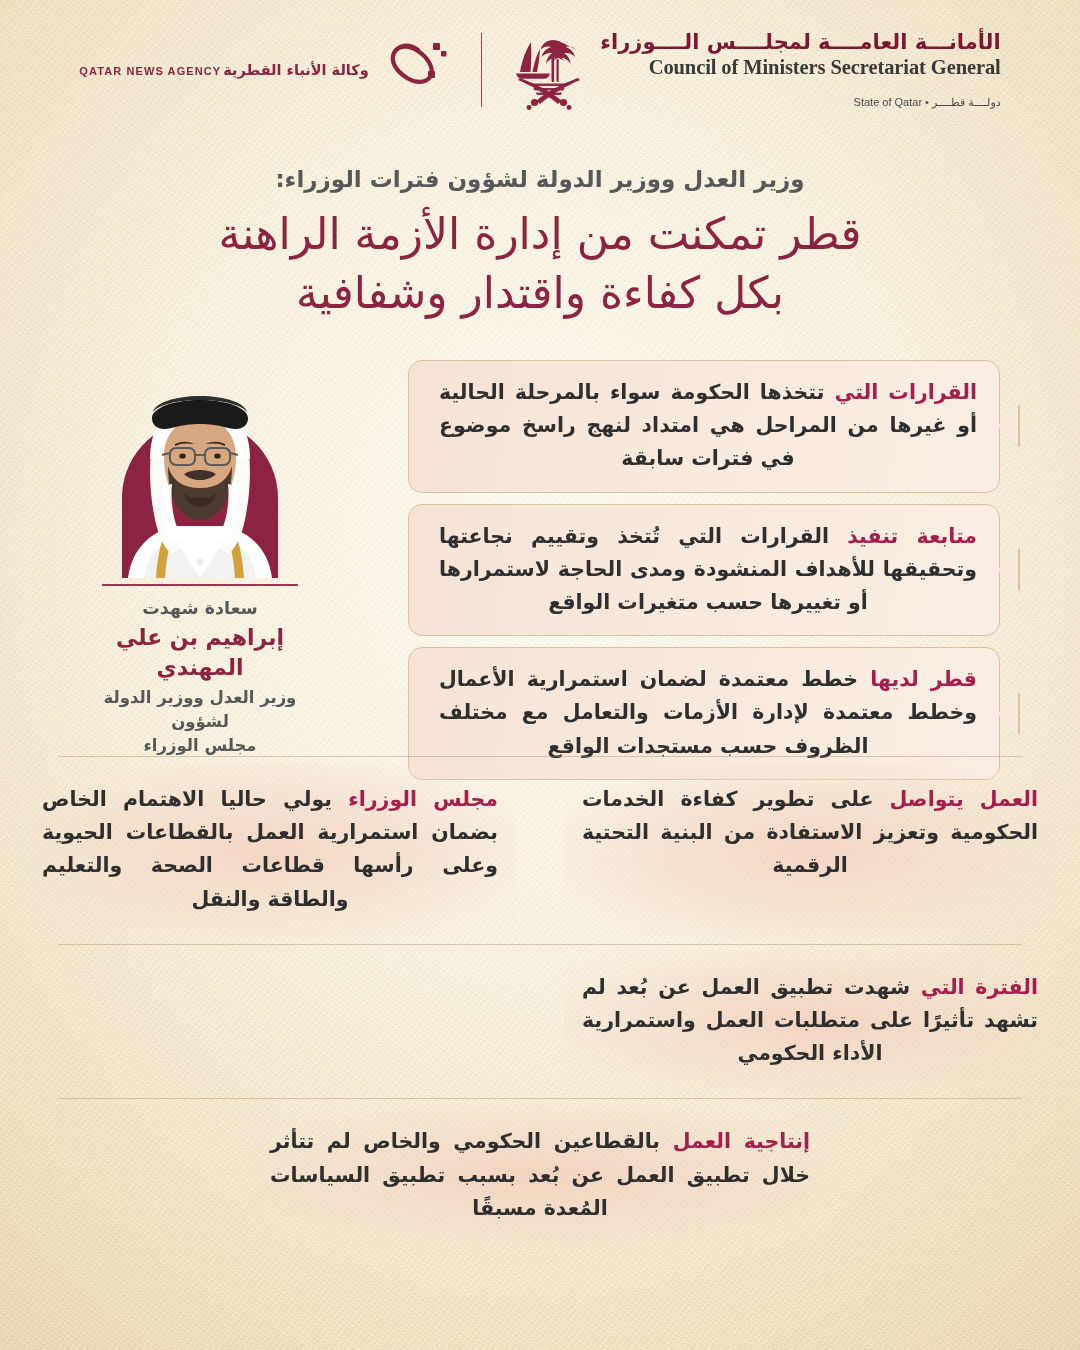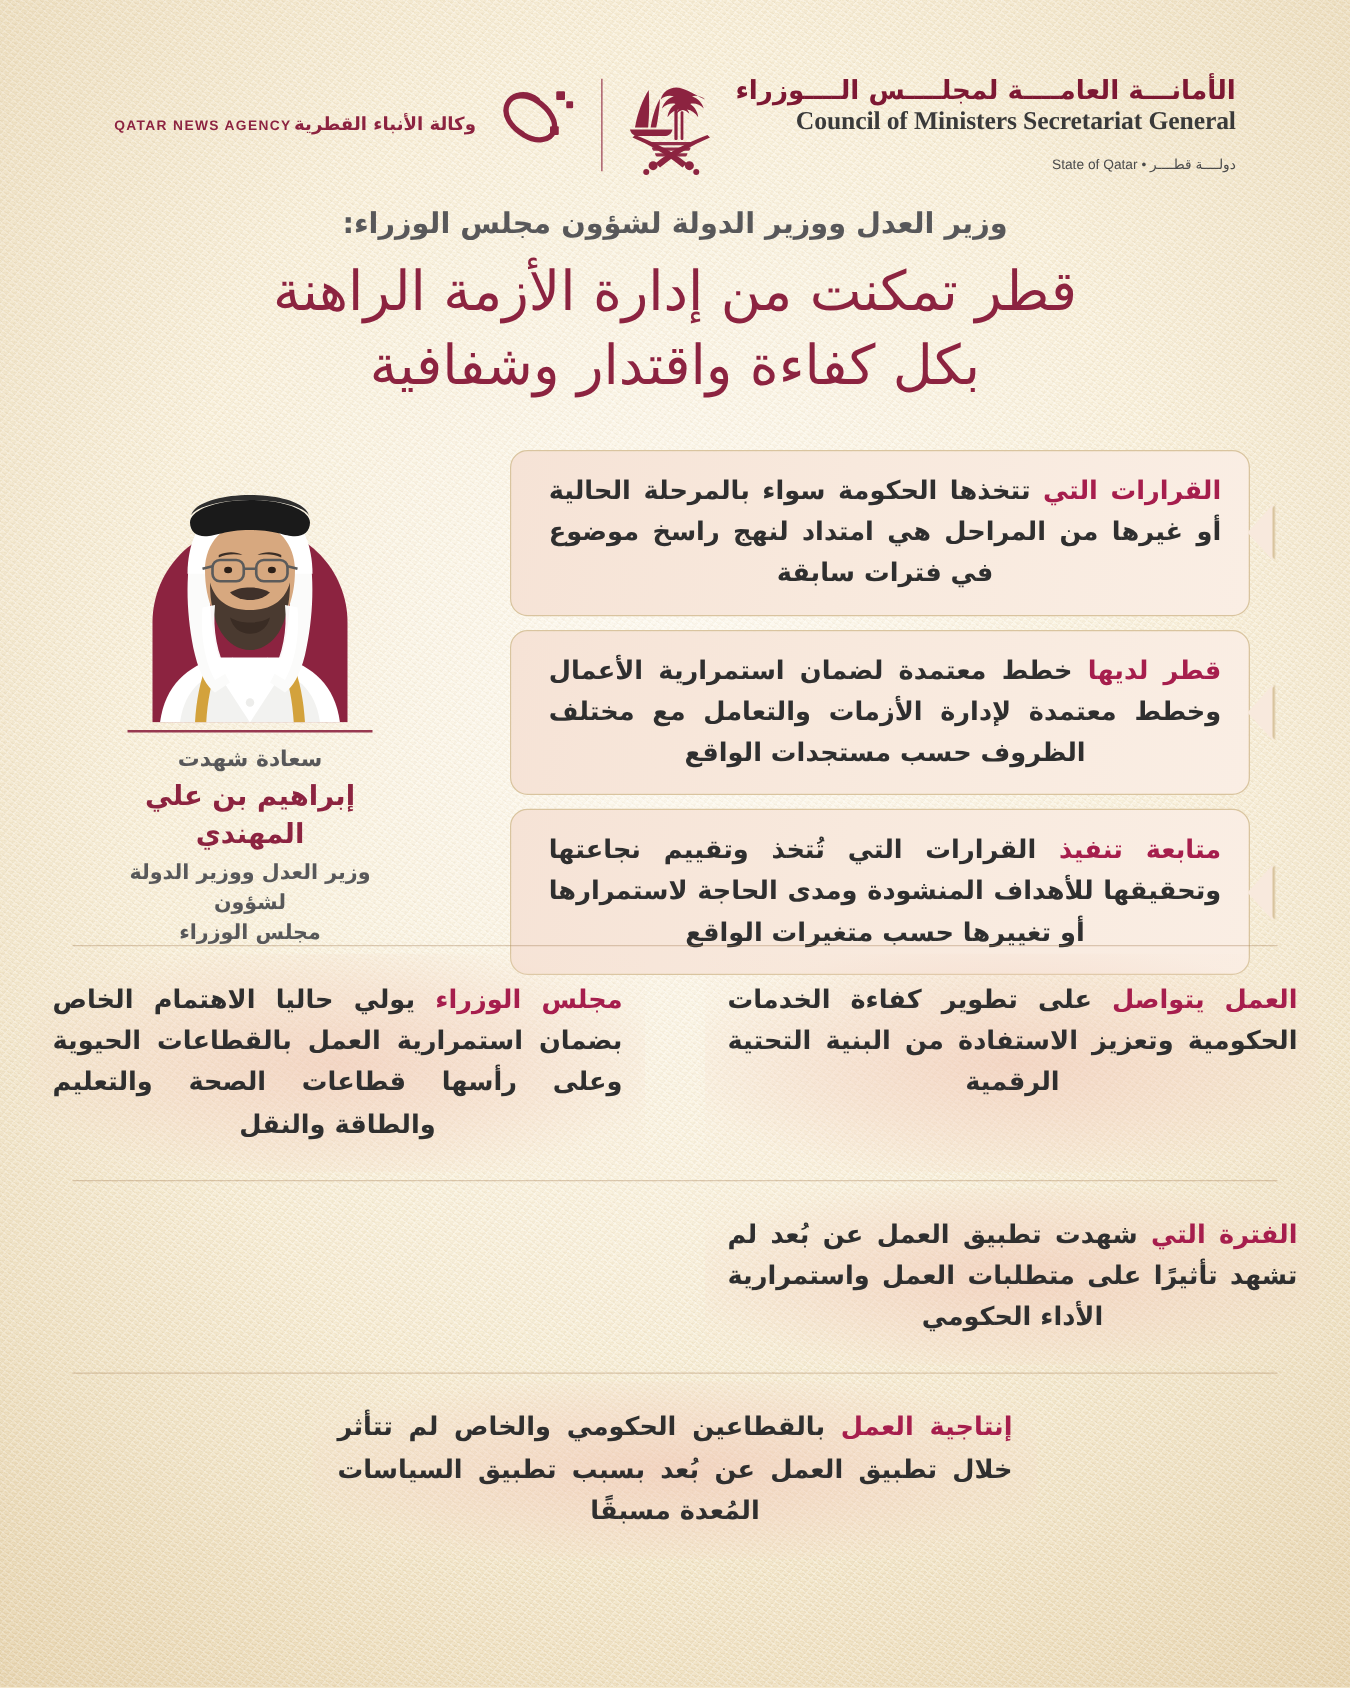--- a/index.html
+++ b/index.html
@@ -26,22 +26,22 @@
     mix-blend-mode:normal;opacity:.9;
   }
   #stage::after{
     content:"";position:absolute;inset:0;pointer-events:none;
     background:radial-gradient(ellipse at 50% 45%, rgba(255,255,255,.25) 0%, rgba(255,255,255,0) 55%, rgba(196,166,118,.17) 100%);
   }
   .layer{position:relative;z-index:3;}
 
   
   .header{
-    position:absolute;top:56px;left:0;right:0;
-    display:flex;justify-content:center;align-items:center;gap:0px;
+    position:absolute;top:26px;left:0;right:0;
+    display:flex;justify-content:center;align-items:center;gap:12px;
   }
   .cms-block{display:flex;align-items:center;gap:14px;}
   .cms-text{text-align:right;line-height:1;}
   .cms-ar{
     font-size:21px;font-weight:700;color:#7d1833;letter-spacing:.5px;
     white-space:nowrap;margin-bottom:4px;
   }
   .cms-en{
     font-size:20.5px;font-weight:600;color:#3a3a3a;white-space:nowrap;
     font-family:"Liberation Serif",serif;letter-spacing:-.1px;
@@ -182,38 +182,38 @@
             <rect x="70" y="10" width="5.5" height="5.5" rx="1"></rect>
             <rect x="57" y="30" width="7" height="7" rx="1"></rect>
           </g>
         </svg>
       </span>
       <div class="qna-ar">وكالة الأنباء القطرية</div>
       <div class="qna-en">QATAR NEWS AGENCY</div>
     </div>
   </div>
 
-  <div class="kicker">وزير العدل ووزير الدولة لشؤون مجلس الوزراء:</div>
+  <div class="kicker">وزير العدل ووزير الدولة لشؤون فترات الوزراء:</div>
   <div class="headline">
     <div>قطر تمكنت من إدارة الأزمة الراهنة</div>
     <div>بكل كفاءة واقتدار وشفافية</div>
   </div>
 
   <div class="bubbles">
     <div class="bubble">
       <span class="tail"></span>
       <p><span class="hl">القرارات التي</span><span> تتخذها الحكومة سواء بالمرحلة الحالية أو غيرها من المراحل هي امتداد لنهج راسخ موضوع في فترات سابقة</span></p>
     </div>
     <div class="bubble">
       <span class="tail"></span>
-      <p><span class="hl">قطر لديها</span><span> خطط معتمدة لضمان استمرارية الأعمال وخطط معتمدة لإدارة الأزمات والتعامل مع مختلف الظروف حسب مستجدات الواقع</span></p>
+      <p><span class="hl">متابعة تنفيذ</span><span> القرارات التي تُتخذ وتقييم نجاعتها وتحقيقها للأهداف المنشودة ومدى الحاجة لاستمرارها أو تغييرها حسب متغيرات الواقع</span></p>
     </div>
     <div class="bubble">
       <span class="tail"></span>
-      <p><span class="hl">متابعة تنفيذ</span><span> القرارات التي تُتخذ وتقييم نجاعتها وتحقيقها للأهداف المنشودة ومدى الحاجة لاستمرارها أو تغييرها حسب متغيرات الواقع</span></p>
+      <p><span class="hl">قطر لديها</span><span> خطط معتمدة لضمان استمرارية الأعمال وخطط معتمدة لإدارة الأزمات والتعامل مع مختلف الظروف حسب مستجدات الواقع</span></p>
     </div>
   </div>
 
   <div class="portrait-wrap">
     <div class="photo">
       <svg viewBox="0 0 208 196" width="208" height="196" aria-hidden="true">
         <defs>
           <clipPath id="pclip">
                 <rect x="0" y="0" width="208" height="196"></rect>
               </clipPath>

